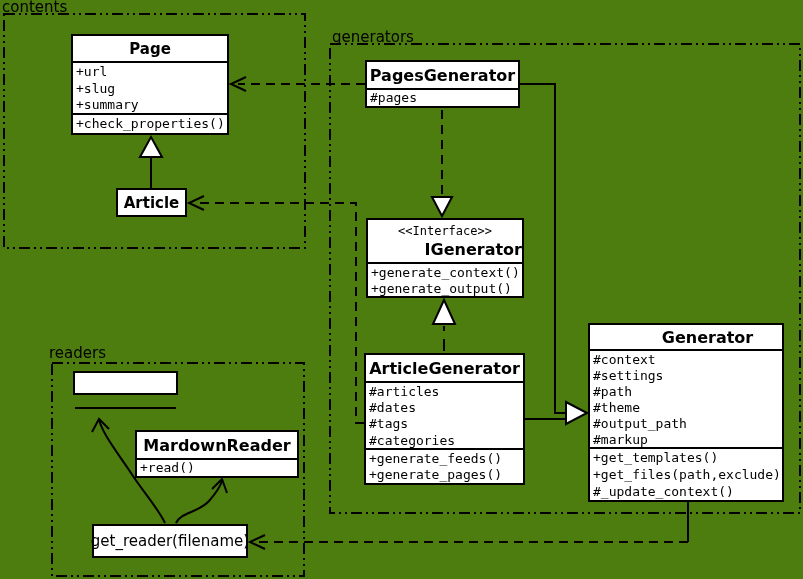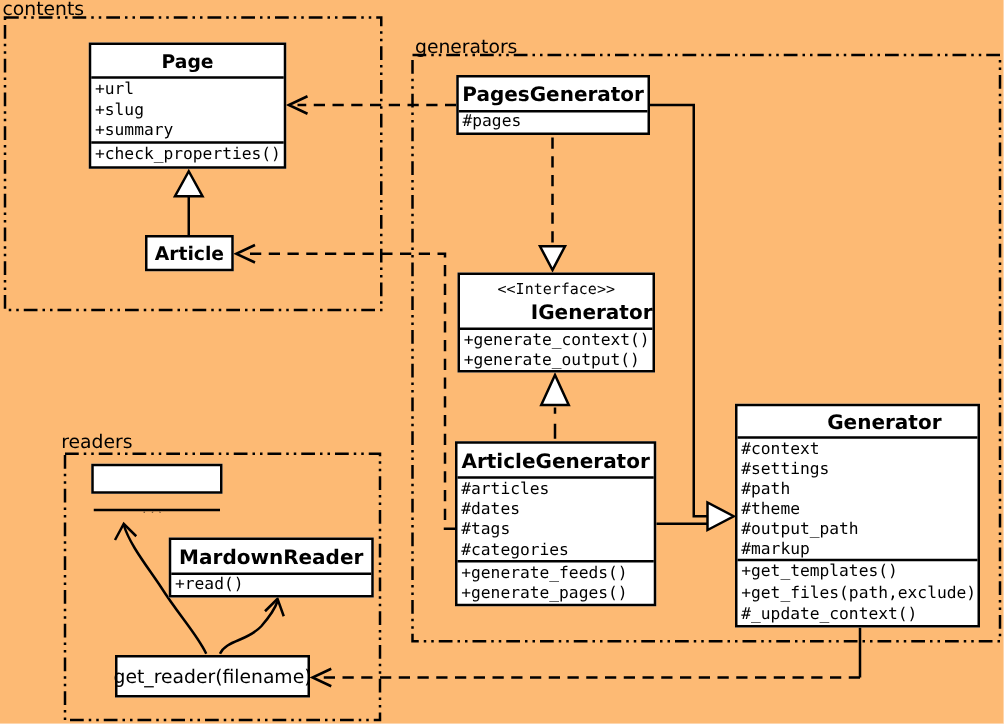--- a/index.html
+++ b/index.html
@@ -1,17 +1,17 @@
 <!DOCTYPE html>
 <html><head>
 <meta charset="utf-8">
 <style>
   html,body{margin:0;padding:0;background:#fff;}
   #canvas{
-    position:relative;width:803px;height:579px;background:#fdba74;
+    position:relative;width:803px;height:579px;background:#4d7c0f;
     font-family:"DejaVu Sans","Liberation Sans",sans-serif;color:#000;overflow:hidden;
   }
   svg.wires{position:absolute;left:0;top:0;width:803px;height:579px;}
   .pkg-label{
     position:absolute;font-size:15px;line-height:17px;color:#000;white-space:nowrap;
   }
   .uml{
     position:absolute;background:#fff;border:2px solid #000;box-sizing:border-box;
     display:flex;flex-direction:column;
   }

